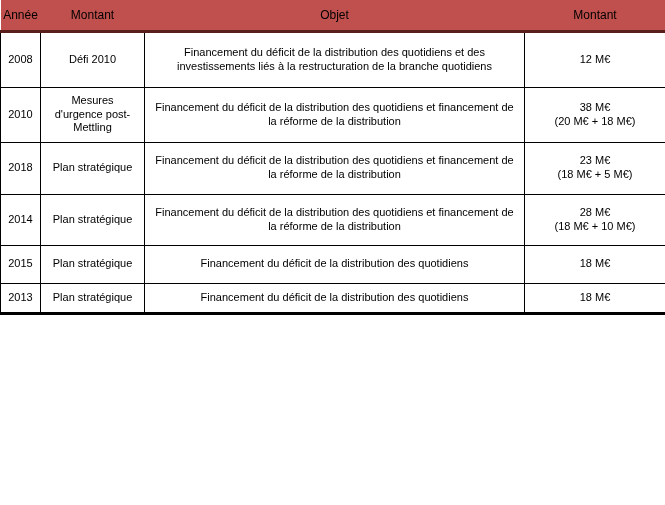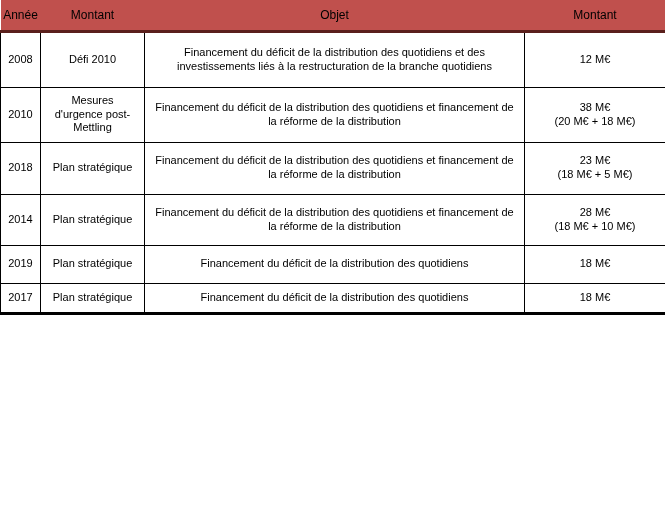--- a/index.html
+++ b/index.html
@@ -95,26 +95,26 @@
 (18 M€ + 5 M€)</td>
       </tr>
       <tr style="height:51px;">
         <td class="annee">2014</td>
         <td class="contexte">Plan stratégique</td>
         <td class="objet">Financement du déficit de la distribution des quotidiens et financement de la réforme de la distribution</td>
         <td class="montant">28 M€
 (18 M€ + 10 M€)</td>
       </tr>
       <tr style="height:38px;">
-        <td class="annee">2019</td>
+        <td class="annee">2015</td>
         <td class="contexte">Plan stratégique</td>
         <td class="objet">Financement du déficit de la distribution des quotidiens</td>
         <td class="montant">18 M€</td>
       </tr>
       <tr style="height:30px;">
-        <td class="annee">2017</td>
+        <td class="annee">2013</td>
         <td class="contexte">Plan stratégique</td>
         <td class="objet">Financement du déficit de la distribution des quotidiens</td>
         <td class="montant">18 M€</td>
       </tr>
     </tbody>
   </table>
 </div>
 
 </body></html>

